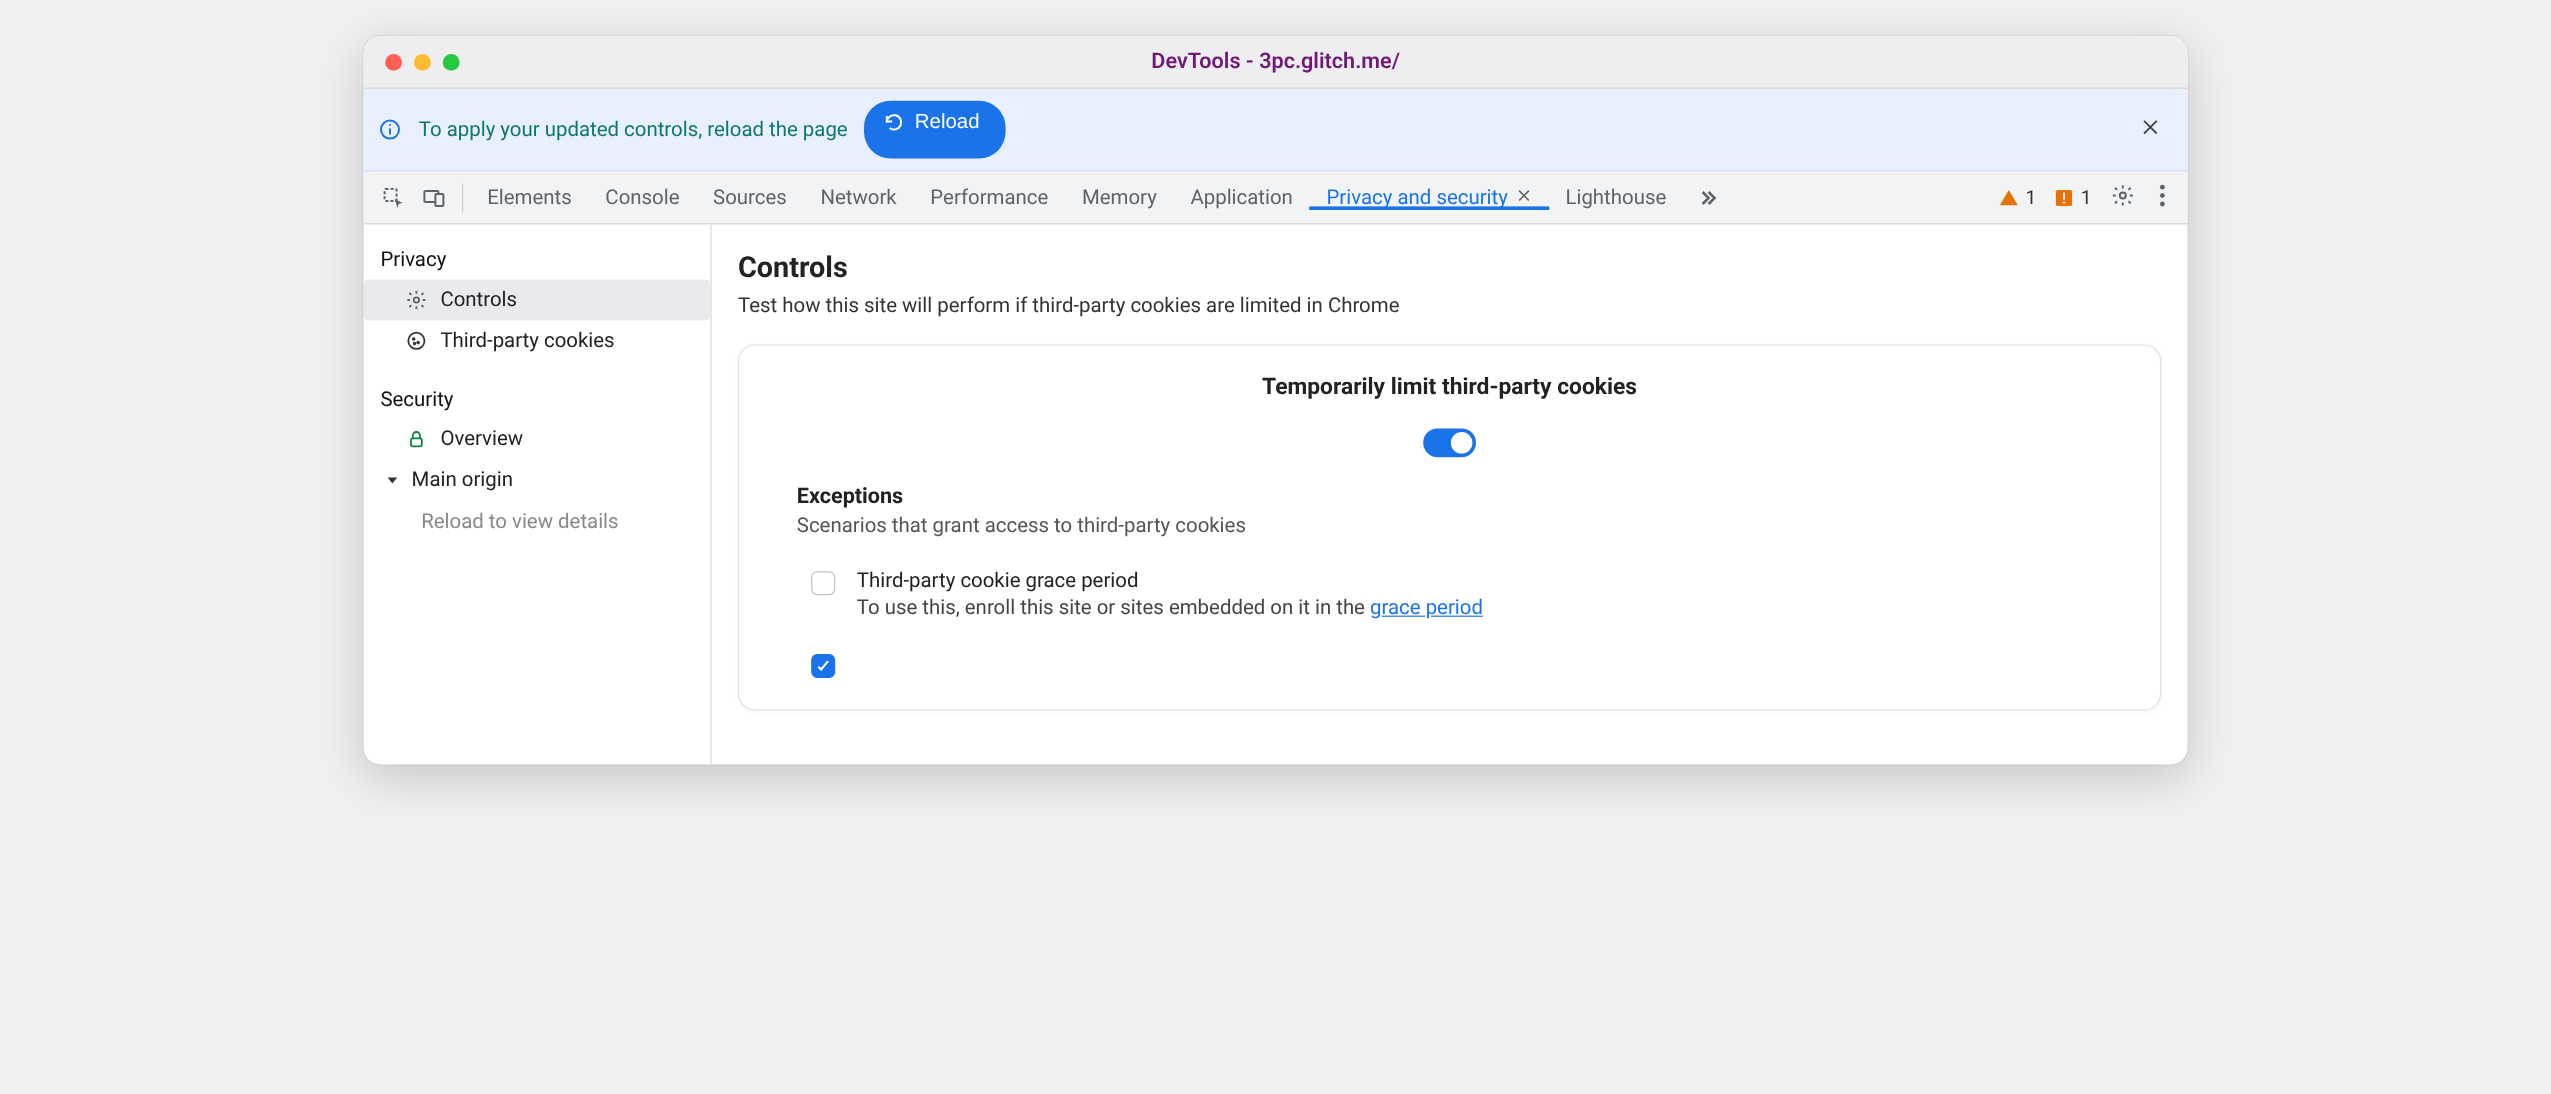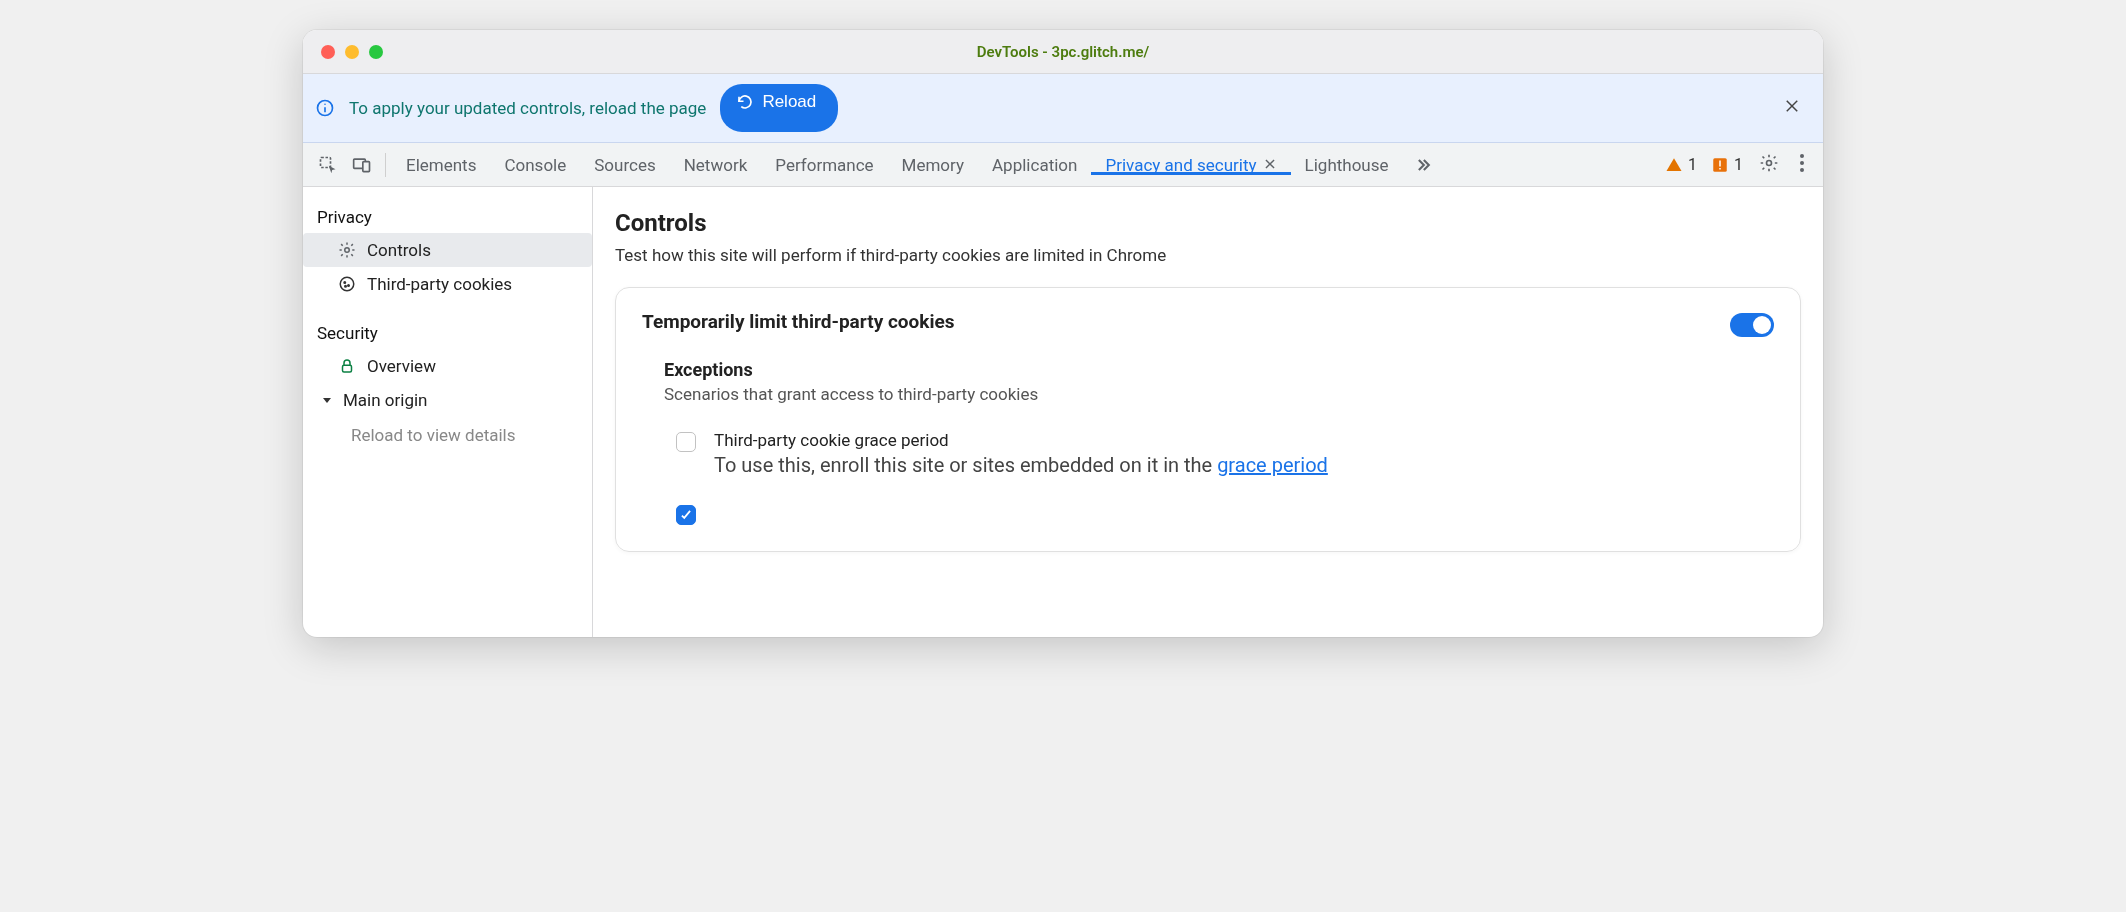--- a/index.html
+++ b/index.html
@@ -32,22 +32,22 @@
   }
   .dot { width: 14px; height: 14px; border-radius: 50%; }
   .dot.red { background:#ff5f57; }
   .dot.yellow { background:#febc2e; }
   .dot.green { background:#28c840; }
   .titlebar-title {
     position: absolute;
     left: 0; right: 0;
     text-align: center;
     font-weight: 600;
-    font-size: 15px;
-    color: #4d7c0f;
+    font-size: 18px;
+    color: #701a75;
     pointer-events: none;
   }
   .banner {
     display: flex;
     align-items: center;
     background: #e8f0fe;
     padding: 10px 16px 10px 12px;
     border-bottom: 1px solid #c9d6ef;
     gap: 14px;
   }
@@ -114,21 +114,21 @@
   .side-sub {
     font-size:17px; color:#888; padding:8px 14px 8px 48px;
   }
   .main { flex:1; padding:22px 22px 30px 22px; }
   .main h1 { font-size:24px; font-weight:700; margin-bottom:8px;}
   .main .sub { font-size:17px; color:#333; margin-bottom:22px;}
   .card {
     border:1px solid #e0e0e0; border-radius:14px; padding:22px 26px 26px 26px;
     box-shadow: 0 1px 4px rgba(0,0,0,0.04);
   }
-  .card-head { display:flex; align-items:flex-end; gap:20px; }
+  .card-head { display:flex; align-items:center; gap:20px;flex-direction:column; }
   .card-head-text { flex:1; }
   .card-head-text .t { font-size:19px; font-weight:700; margin-bottom:4px;}
   .card-head-text .d { font-size:17px; color:#666; }
   .toggle {
     width:44px; height:24px; background:#1a73e8; border-radius:12px; position:relative; cursor:pointer;
   }
   .toggle::after {
     content:""; position:absolute; width:18px; height:18px; background:#fff; border-radius:50%;
     top:3px; right:3px;
   }
@@ -137,21 +137,21 @@
   .exceptions .ed { font-size:17px; color:#555; margin-bottom:18px;}
   .ex-row { display:flex; gap:18px; padding:8px 0 18px 12px; align-items:flex-start; }
   .chk {
     width:20px; height:20px; border:1.5px solid #c2c2c2; border-radius:5px; flex:0 0 20px;
     display:flex; align-items:center; justify-content:center; cursor:pointer; margin-top:2px;
     background:#fff;
   }
   .chk.checked { background:#1a73e8; border-color:#1a73e8; }
   .chk.checked svg { color:#fff; }
   .ex-text .rt { font-size:17px; color:#222; margin-bottom:3px; }
-  .ex-text .rd { font-size:20px; color:#444; }
+  .ex-text .rd { font-size:17px; color:#444; }
   a.link { color:#1a73e8; text-decoration:underline; cursor:pointer; }
 </style>
 </head>
 <body>
 
 <div class="window">
   <div class="titlebar">
     <div class="traffic">
       <div class="dot red"></div>
       <div class="dot yellow"></div>

